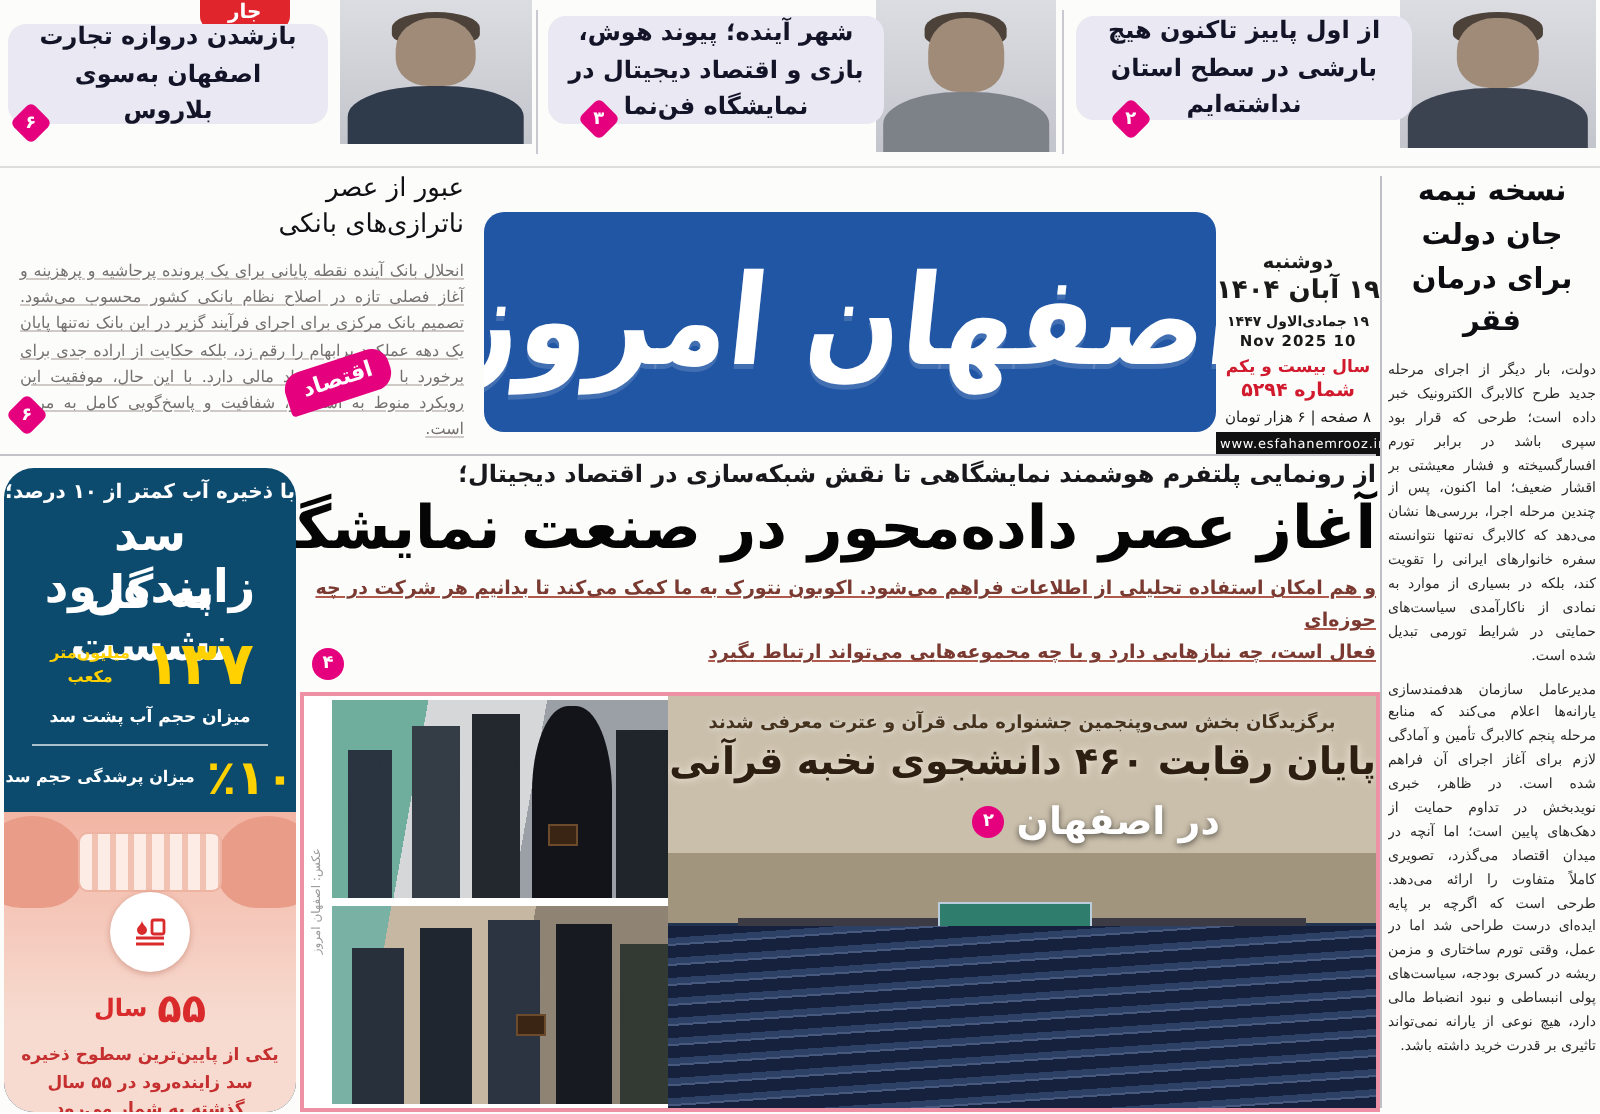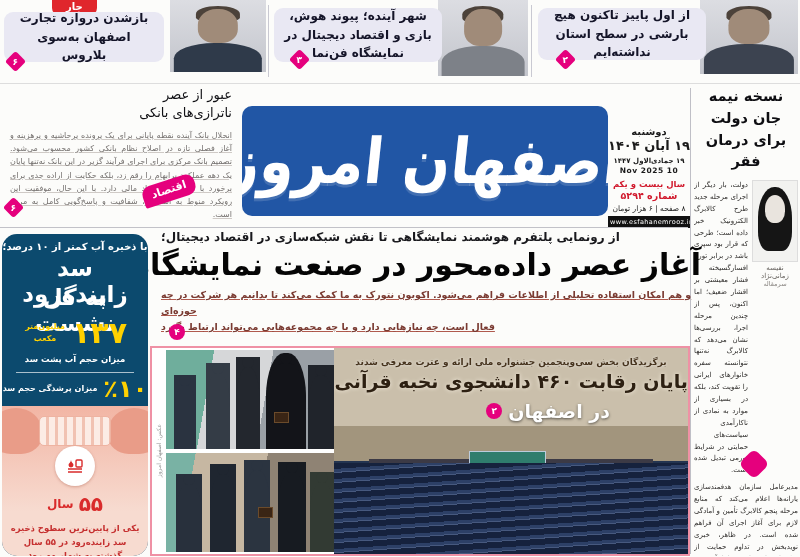--- a/index.html
+++ b/index.html
@@ -15,21 +15,21 @@
   .portrait .p-head { position:absolute; left:50%; top:12%; width:42%; height:48%; transform:translateX(-50%); background:#a08b79; border-radius:46% 46% 40% 40%; }
   .portrait .p-hair { position:absolute; left:50%; top:8%; width:46%; height:22%; transform:translateX(-50%); background:#4c423a; border-radius:50% 50% 30% 30%; }
   .portrait .p-body { position:absolute; left:50%; bottom:-6%; width:92%; height:46%; transform:translateX(-50%); border-radius:46% 46% 0 0; }
   .vline { position:absolute; width:1px; background:#c9c9d2; }
   .hline { position:absolute; height:1px; background:#c2c2c8; }
 
   .diamond { position:absolute; width:15px; height:15px; background:#e5007d; transform:rotate(45deg); display:flex; align-items:center; justify-content:center; border-radius:3px; }
   .diamond span { transform:rotate(-45deg); color:#fff; font-size:9px; font-weight:bold; }
   .circle-badge { width:16px; height:16px; background:#e5007d; border-radius:50%; color:#fff; font-size:9px; font-weight:bold; display:flex; align-items:center; justify-content:center; }
 
-  .top-tag { position:absolute; top:0; background:#e0262c; color:#fff; font-size:10px; font-weight:bold; padding:1px 14px 3px; border-radius:0 0 7px 7px; letter-spacing:4px; }
+  .top-tag { position:absolute; top:0; background:#e0262c; color:#fff; font-size:10px; font-weight:bold; padding:1px 14px 3px; border-radius:0 0 7px 7px; letter-spacing:4px;margin-left:48px; }
 
   
   .left-col { position:absolute; left:0; top:86px; width:240px; height:140px; }
   .left-col .lc-head { text-align:left; padding-left:6px; direction:rtl; font-size:13px; font-weight:normal; color:#101014; line-height:1.35; text-align:right; padding-right:8px; }
   .left-col .lc-body { margin-top:8px; padding:0 8px 0 10px; font-size:8px; color:#74706e; text-align:justify; line-height:1.65; text-decoration:underline; text-decoration-color:#cfcac6; }
   .masthead { position:absolute; left:242px; top:106px; width:366px; height:110px; background:#2156a5; border-radius:10px; display:flex; align-items:center; justify-content:center; overflow:hidden; }
   .masthead .mh-text { color:#ffffff; font-size:56px; font-weight:bold; transform:skewX(-6deg) scaleY(1.12); white-space:nowrap; text-shadow:0 2px 0 rgba(255,255,255,.15); }
   .eco-badge { position:absolute; left:142px; top:180px; background:#e5007d; color:#fff; font-size:11px; font-weight:bold; padding:3px 9px 5px; border-radius:9px 9px 9px 2px; transform:rotate(-18deg); }
 
   .dateblock { position:absolute; left:608px; top:126px; width:82px; text-align:center; color:#1a1a1a; }
@@ -51,21 +51,21 @@
   .ed-hair { position:absolute; left:50%; top:6px; width:34px; height:64px; transform:translateX(-50%); background:#151515; border-radius:48% 48% 30% 30%; }
   .ed-face { position:absolute; left:50%; top:14px; width:20px; height:28px; transform:translateX(-50%); background:#e9e4de; border-radius:50% 50% 42% 42%; }
   .ed-squircle { position:absolute; left:-9px; bottom:2px; width:22px; height:22px; background:#e5007d; border-radius:6px; transform:rotate(45deg); }
   .ed-author { text-align:center; font-size:7px; color:#66625e; margin-top:2px; }
   .ed-role { text-align:center; font-size:6.5px; color:#8a8682; }
   .ed-body { font-size:7px; color:#2c2a28; text-align:justify; line-height:1.7; }
   .ed-col1 { flex:1; }
   .editorial p.ed-body { margin-top:5px; }
 
   
-  .main-story { position:absolute; left:161px; top:230px; width:540px; height:114px; text-align:left; }
+  .main-story { position:absolute; left:148px; top:230px; width:540px; height:114px; text-align:right; }
   .main-story .ms-kicker { font-size:12px; font-weight:bold; color:#19191d; }
   .main-story .ms-head { font-size:30px; font-weight:bold; color:#050505; margin-top:3px; letter-spacing:-.5px; white-space:nowrap; }
   .main-story .ms-lead { margin-top:5px; font-size:9.5px; font-weight:bold; color:#7a3a31; line-height:1.7; }
   .main-story .ms-lead span { display:block; text-decoration:underline; text-decoration-color:#b05a4e; }
   .ms-badge { position:absolute; left:8px; bottom:4px; }
 
   
   .red-box { position:absolute; left:2px; top:234px; width:146px; height:322px; background:#0c4a6e; border-radius:15px; overflow:hidden; color:#fff; }
   .rb-kicker { position:absolute; top:7px; width:100%; text-align:center; font-size:10px; font-weight:bold; }
   .rb-h1 { position:absolute; top:21px; width:100%; text-align:center; font-size:23px; font-weight:bold; }
@@ -191,29 +191,20 @@
 
   <div class="vline" style="left:690px; top:88px; height:466px; background:#bfbfc6;"></div>
   <div class="hline" style="left:0; top:227px; width:688px;"></div>
 
   <div class="editorial">
     <div class="ed-head">
       <span>نسخه نیمه جان دولت</span><br>
       <span>برای درمان فقر</span>
     </div>
     <div class="ed-introrow">
-      <div class="ed-photo-wrap">
-        <div class="ed-photo">
-          <div class="ed-hair"></div>
-          <div class="ed-face"></div>
-        </div>
-        <div class="ed-squircle"></div>
-        <div class="ed-author">نفیسه زمانی‌نژاد</div>
-        <div class="ed-role">سرمقاله</div>
-      </div>
       <div class="ed-body ed-col1">دولت، بار دیگر از اجرای مرحله جدید طرح کالابرگ الکترونیک خبر داده است؛ طرحی که قرار بود سپری باشد در برابر تورم افسارگسیخته و فشار معیشتی بر اقشار ضعیف؛ اما اکنون، پس از چندین مرحله اجرا، بررسی‌ها نشان می‌دهد که کالابرگ نه‌تنها نتوانسته سفره خانوارهای ایرانی را تقویت کند، بلکه در بسیاری از موارد به نمادی از ناکارآمدی سیاست‌های حمایتی در شرایط تورمی تبدیل شده است.</div>
     </div>
     <p class="ed-body">مدیرعامل سازمان هدفمندسازی یارانه‌ها اعلام می‌کند که منابع مرحله پنجم کالابرگ تأمین و آمادگی لازم برای آغاز اجرای آن فراهم شده است. در ظاهر، خبری نویدبخش در تداوم حمایت از دهک‌های پایین است؛ اما آنچه در میدان اقتصاد می‌گذرد، تصویری کاملاً متفاوت را ارائه می‌دهد. طرحی است که اگرچه بر پایه ایده‌ای درست طراحی شد اما در عمل، وقتی تورم ساختاری و مزمن ریشه در کسری بودجه، سیاست‌های پولی انبساطی و نبود انضباط مالی دارد، هیچ نوعی از یارانه نمی‌تواند تاثیری بر قدرت خرید داشته باشد.</p>
 
   </div>
 
   <div class="main-story">
     <div class="ms-kicker">از رونمایی پلتفرم هوشمند نمایشگاهی تا نقش شبکه‌سازی در اقتصاد دیجیتال؛</div>
     <div class="ms-head">آغاز عصر داده‌محور در صنعت نمایشگاهی</div>
     <div class="ms-lead">
@@ -254,21 +245,21 @@
       </div>
       <div class="rb-foot">یکی از پایین‌ترین سطوح ذخیره سد زاینده‌رود در ۵۵ سال گذشته به شمار می‌رود</div>
     </div>
   </div>
 
   <div class="photo-block">
     <div class="ph-main">
       <div class="ph-stage"></div>
       <div class="ph-screen"></div>
       <div class="ph-seats"></div>
-      <div class="ph-kicker">برگزیدگان بخش سی‌وپنجمین جشنواره ملی ارائه و عترت معرفی شدند</div>
+      <div class="ph-kicker">برگزیدگان بخش سی‌وپنجمین جشنواره ملی قرآن و عترت معرفی شدند</div>
       <div class="ph-head1">پایان رقابت ۴۶۰ دانشجوی نخبه قرآنی کشور</div>
       <div class="ph-head2-row">
         <div class="ph-head2">در اصفهان</div>
         <div class="circle-badge">۲</div>
       </div>
     </div>
     <div class="ph-col">
       <div class="ph-small ph1">
         <div class="sil" style="left:8px; width:22px; height:74px; background:#2a3340;">
             <div class="s-head"></div>

